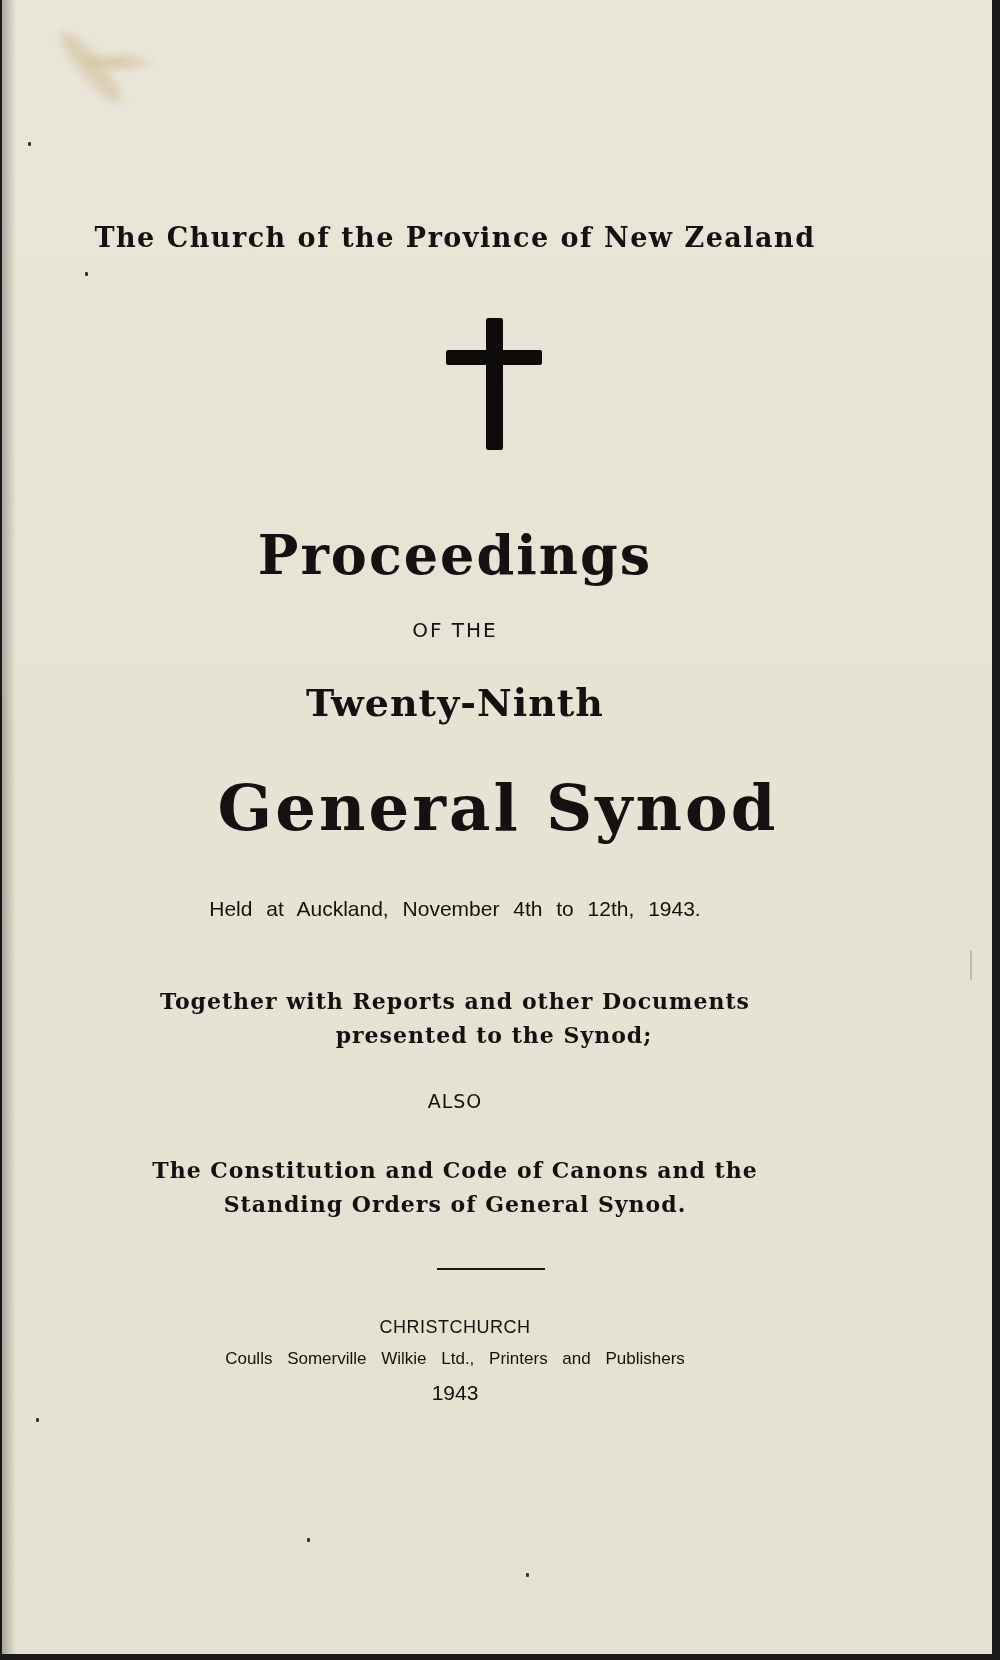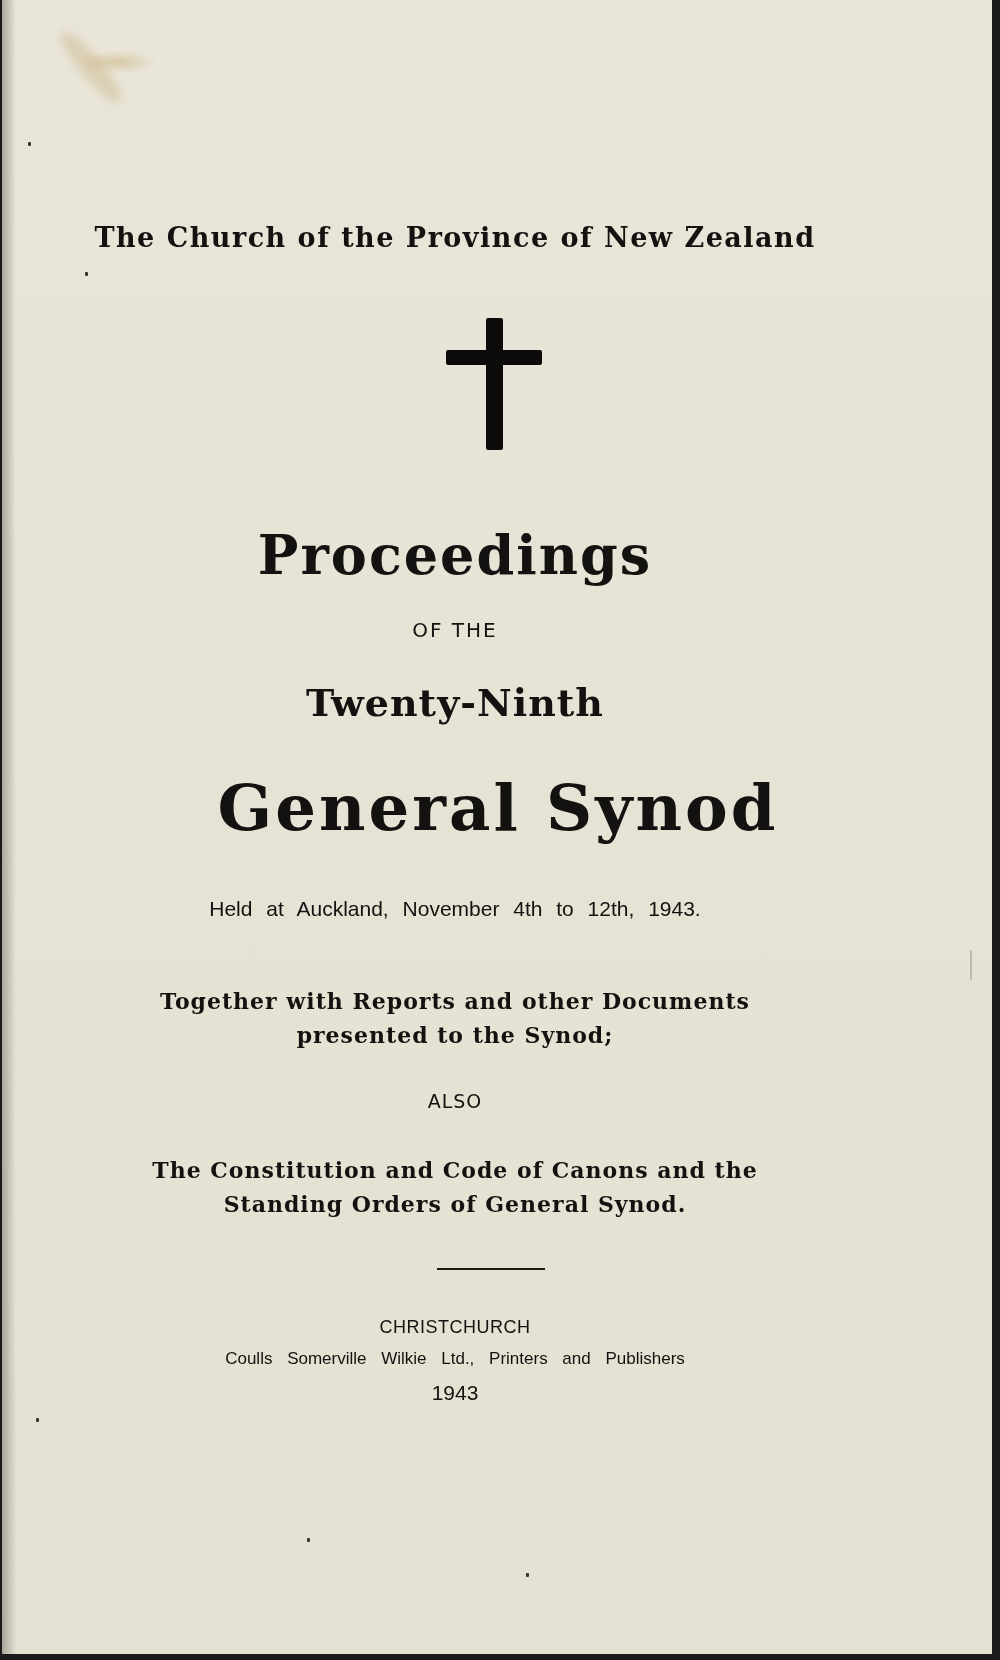--- a/index.html
+++ b/index.html
@@ -68,21 +68,21 @@
       position: absolute;
       left: 0; top: 32px; width: 96px; height: 15px;
       background: #0d0c0b; border-radius: 2px;
     }
     #title { top: 523px; font-size: 54px; letter-spacing: 2px; }
     #of-the { top: 618px; font-size: 20px; letter-spacing: 2px; }
     #ordinal { top: 680px; font-size: 38px; }
     #synod-name { top: 770px; font-size: 64px; letter-spacing: 3px; padding-left: 43px; }
     #held-line { top: 897px; font-size: 21px; word-spacing: 8px; }
     #together-1 { top: 988px; font-size: 22px; }
-    #together-2 { top: 1022px; font-size: 22px; }
+    #together-2 { top: 1022px; font-size: 22px; padding-left: 39px; }
     #also { top: 1090px; font-size: 19px; letter-spacing: 1px; }
     #constitution-1 { top: 1157px; font-size: 22px; }
     #constitution-2 { top: 1191px; font-size: 22px; }
     #rule {
       position: absolute;
       left: 435px;
       top: 1268px;
       width: 108px;
       height: 2px;
       background: #1a1816;

